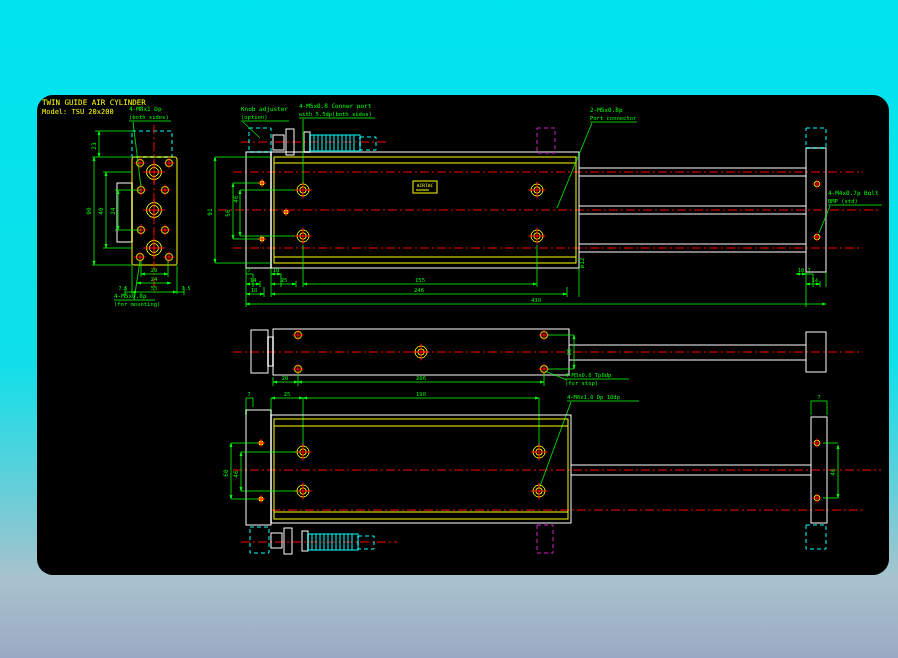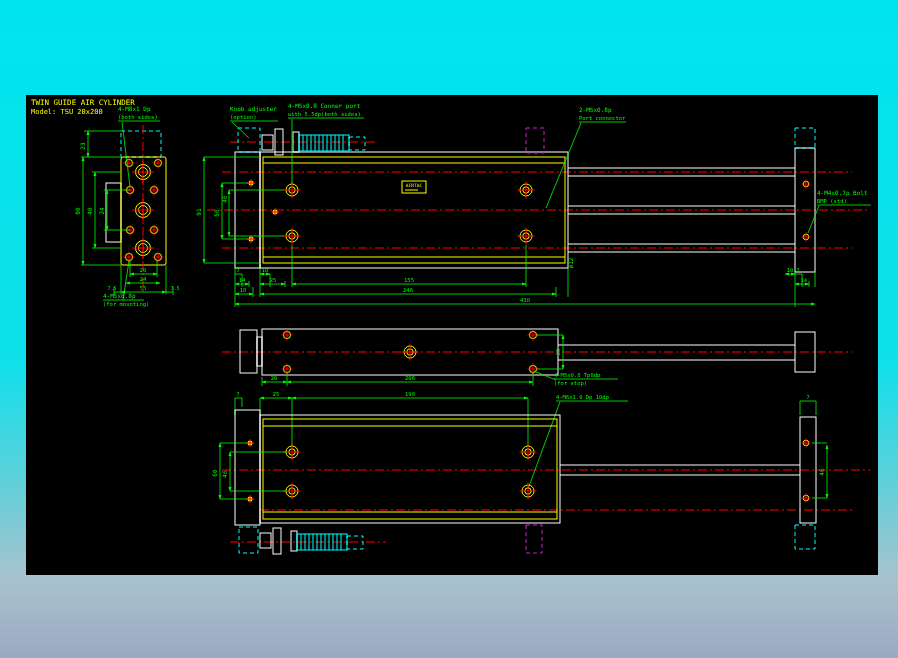--- a/index.html
+++ b/index.html
@@ -1,19 +1,19 @@
 <!DOCTYPE html>
 <html><head>
 <meta charset="utf-8">
 <style>
   html,body{margin:0;padding:0;background:#444;}
   .stage{position:relative;width:898px;height:658px;overflow:hidden;
     background:linear-gradient(180deg,#00e4ee 0%,#0fe0ea 55%,#63cfd9 74%,#a9c2cd 88%,#9aa9c3 100%);
     font-family:"DejaVu Sans Mono","Liberation Mono",monospace;}
-  .canvas{position:absolute;left:26px;top:95px;width:852px;height:480px;background:#000;}
+  .canvas{position:absolute;left:37px;top:95px;width:852px;height:480px;background:#000;border-radius:16px;}
   svg text{fill:#00ff00;font-family:"DejaVu Sans Mono","Liberation Mono",monospace;}
   svg .yel{fill:#ffff00;}
   .w{stroke:#fff;fill:none;stroke-width:1;}
   .y{stroke:#ffff00;fill:none;stroke-width:1;}
   .g{stroke:#00ff00;fill:none;stroke-width:0.8;}
   .r{stroke:#ff0000;fill:none;stroke-width:1;}
   .rd{stroke:#ff0000;fill:none;stroke-width:1;stroke-dasharray:9 3 2 3;}
   .c{stroke:#00ffff;fill:none;stroke-width:1;}
   .cd{stroke:#00ffff;fill:none;stroke-width:1;stroke-dasharray:4 3;}
   .md{stroke:#cc22cc;fill:none;stroke-width:1;stroke-dasharray:4 3;}

